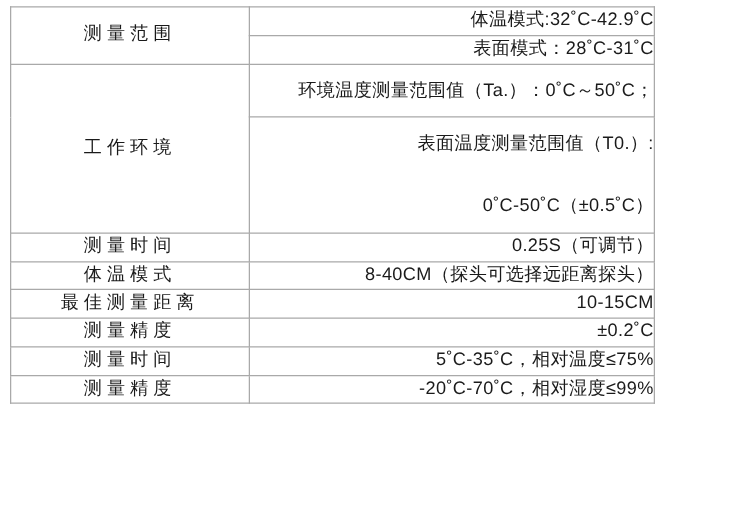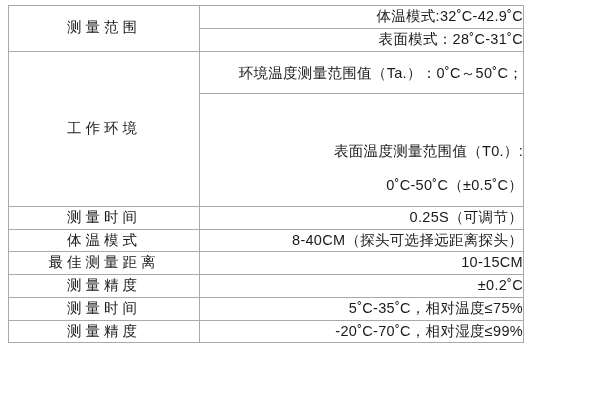--- a/index.html
+++ b/index.html
@@ -44,24 +44,23 @@
     text-align: right;
     letter-spacing: 0.3px;
   }
   td.val.multi {
     padding-top: 11px;
     padding-bottom: 9px;
   }
   .line {
     display: block;
     white-space: nowrap;
-    margin-top: 36px;
   }
   .line + .line {
-    margin-top: 12px;
+    margin-top: 28px;
   }
 </style>
 </head>
 <body>
 
 <div class="spec-wrap">
   <table class="spec">
     <tbody>
 
       <tr>

